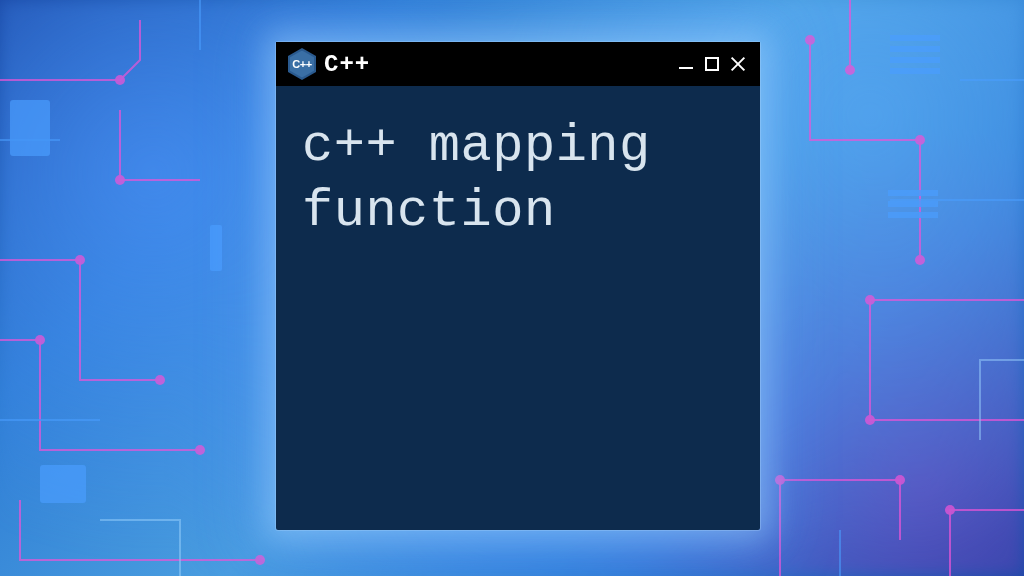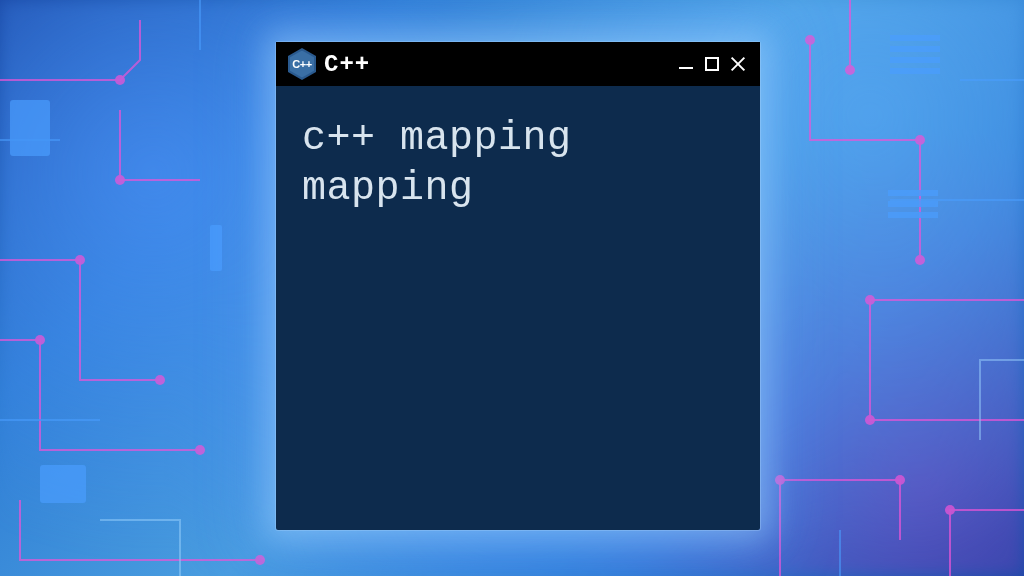--- a/index.html
+++ b/index.html
@@ -163,21 +163,21 @@
       background: #fff;
     }
 
     .close-icon::before { transform: rotate(45deg); }
     .close-icon::after { transform: rotate(-45deg); }
 
     .content {
       flex: 1;
       padding: 28px 26px;
       color: #d8e4ee;
-      font-size: 40px;
+      font-size: 52px;
       line-height: 1.25;
       font-family: 'Consolas', 'Courier New', monospace;
       letter-spacing: 0.5px;
     }
   </style>
 </head>
 <body>
 
 <div class="circuit-bg"></div>
 
@@ -259,15 +259,15 @@
       <span class="control-btn">
         <span class="maximize-icon"></span>
       </span>
       <span class="control-btn">
         <span class="close-icon"></span>
       </span>
     </div>
   </div>
   <div class="content">
     <div>c++ mapping</div>
-    <div>mapping</div>
+    <div>function</div>
   </div>
 </div>
 
 </body></html>

